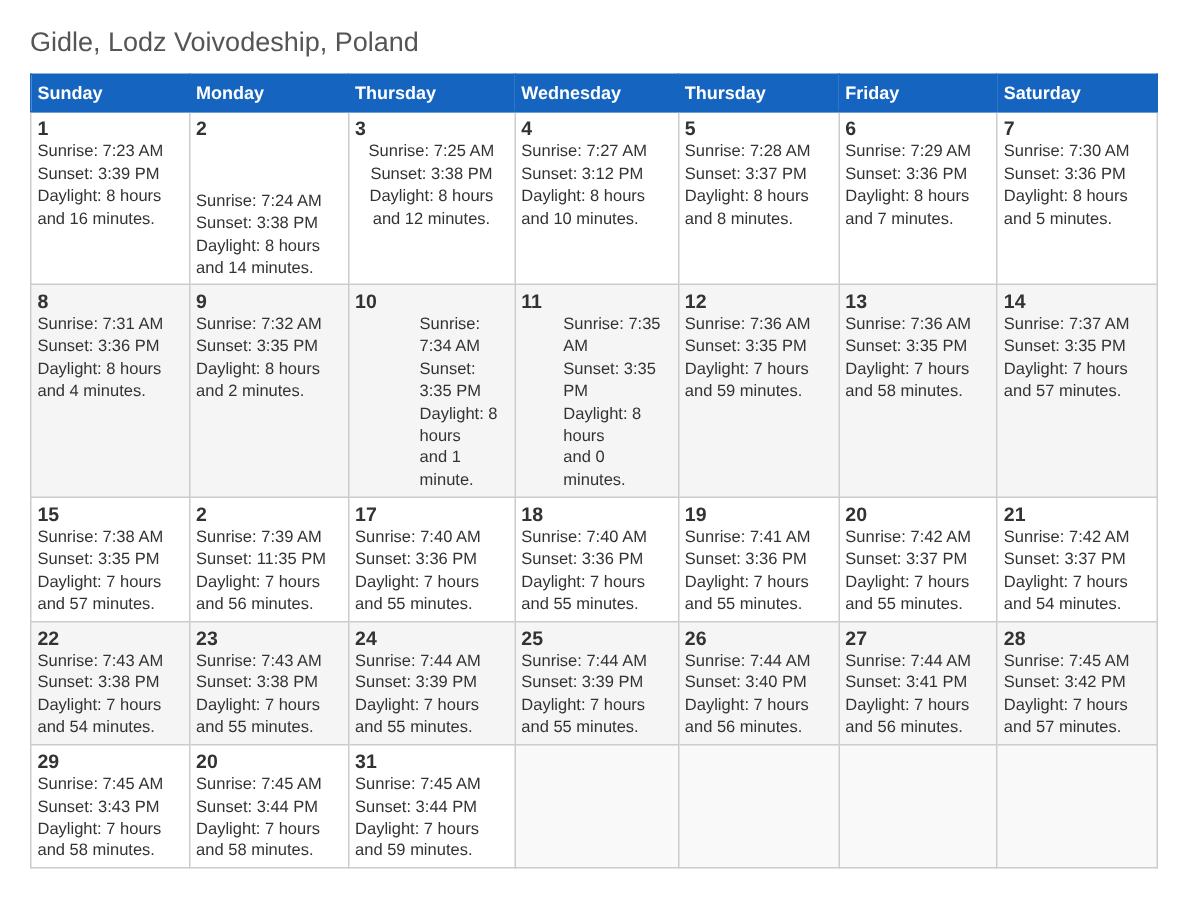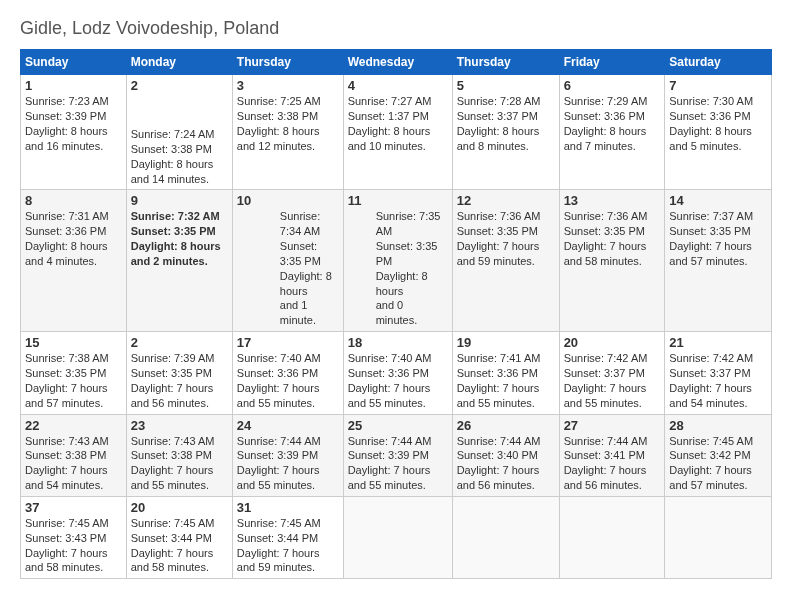--- a/index.html
+++ b/index.html
@@ -118,29 +118,29 @@
           </td>
           <td>
             <span class="day-num">2</span>
             <div class="day-info" style="white-space: pre-line; margin-top: 34px;">Sunrise: 7:24 AM
 Sunset: 3:38 PM
 Daylight: 8 hours
 and 14 minutes.</div>
           </td>
           <td>
             <span class="day-num">3</span>
-            <div class="day-info" style="white-space: pre-line;">Sunrise: 7:25 AM
+            <div class="day-info" style="white-space: pre-line; text-align: center;">Sunrise: 7:25 AM
 Sunset: 3:38 PM
 Daylight: 8 hours
 and 12 minutes.</div>
           </td>
           <td>
             <span class="day-num">4</span>
             <div class="day-info" style="white-space: pre-line;">Sunrise: 7:27 AM
-Sunset: 1:37 PM
+Sunset: 3:12 PM
 Daylight: 8 hours
 and 10 minutes.</div>
           </td>
           <td>
             <span class="day-num">5</span>
             <div class="day-info" style="white-space: pre-line;">Sunrise: 7:28 AM
 Sunset: 3:37 PM
 Daylight: 8 hours
 and 8 minutes.</div>
           </td>
@@ -162,21 +162,21 @@
         <tr>
           <td>
             <span class="day-num">8</span>
             <div class="day-info" style="white-space: pre-line;">Sunrise: 7:31 AM
 Sunset: 3:36 PM
 Daylight: 8 hours
 and 4 minutes.</div>
           </td>
           <td>
             <span class="day-num">9</span>
-            <div class="day-info" style="white-space: pre-line; font-weight: bold;">Sunrise: 7:32 AM
+            <div class="day-info" style="white-space: pre-line;">Sunrise: 7:32 AM
 Sunset: 3:35 PM
 Daylight: 8 hours
 and 2 minutes.</div>
           </td>
           <td>
             <span class="day-num">10</span>
             <div class="day-info" style="white-space: pre-line; margin-left: 43px;">Sunrise: 7:34 AM
 Sunset: 3:35 PM
 Daylight: 8 hours
 and 1 minute.</div>
@@ -214,21 +214,21 @@
           <td>
             <span class="day-num">15</span>
             <div class="day-info" style="white-space: pre-line;">Sunrise: 7:38 AM
 Sunset: 3:35 PM
 Daylight: 7 hours
 and 57 minutes.</div>
           </td>
           <td>
             <span class="day-num">2</span>
             <div class="day-info" style="white-space: pre-line;">Sunrise: 7:39 AM
-Sunset: 3:35 PM
+Sunset: 11:35 PM
 Daylight: 7 hours
 and 56 minutes.</div>
           </td>
           <td>
             <span class="day-num">17</span>
             <div class="day-info" style="white-space: pre-line;">Sunrise: 7:40 AM
 Sunset: 3:36 PM
 Daylight: 7 hours
 and 55 minutes.</div>
           </td>
@@ -307,21 +307,21 @@
           <td>
             <span class="day-num">28</span>
             <div class="day-info" style="white-space: pre-line;">Sunrise: 7:45 AM
 Sunset: 3:42 PM
 Daylight: 7 hours
 and 57 minutes.</div>
           </td>
         </tr>
         <tr>
           <td>
-            <span class="day-num">37</span>
+            <span class="day-num">29</span>
             <div class="day-info" style="white-space: pre-line;">Sunrise: 7:45 AM
 Sunset: 3:43 PM
 Daylight: 7 hours
 and 58 minutes.</div>
           </td>
           <td>
             <span class="day-num">20</span>
             <div class="day-info" style="white-space: pre-line;">Sunrise: 7:45 AM
 Sunset: 3:44 PM
 Daylight: 7 hours

